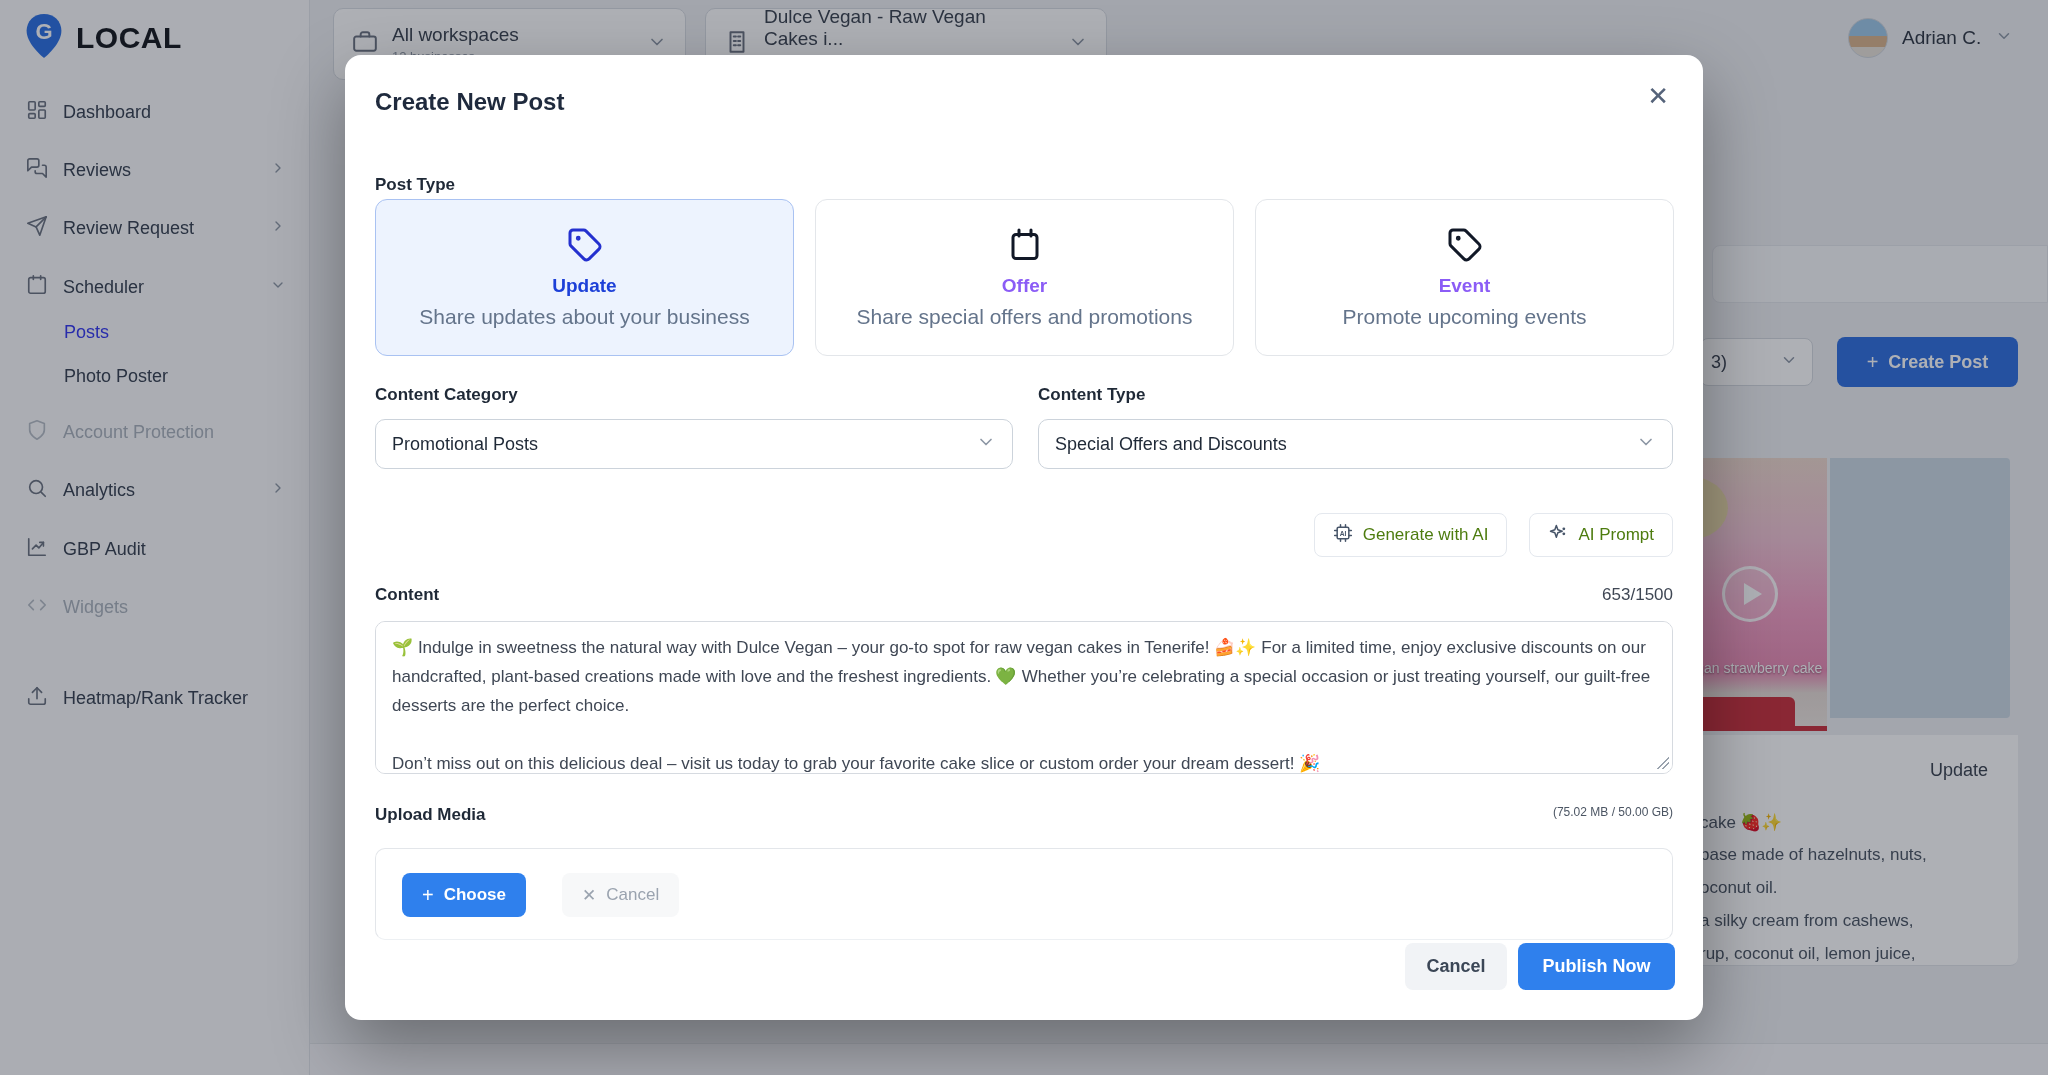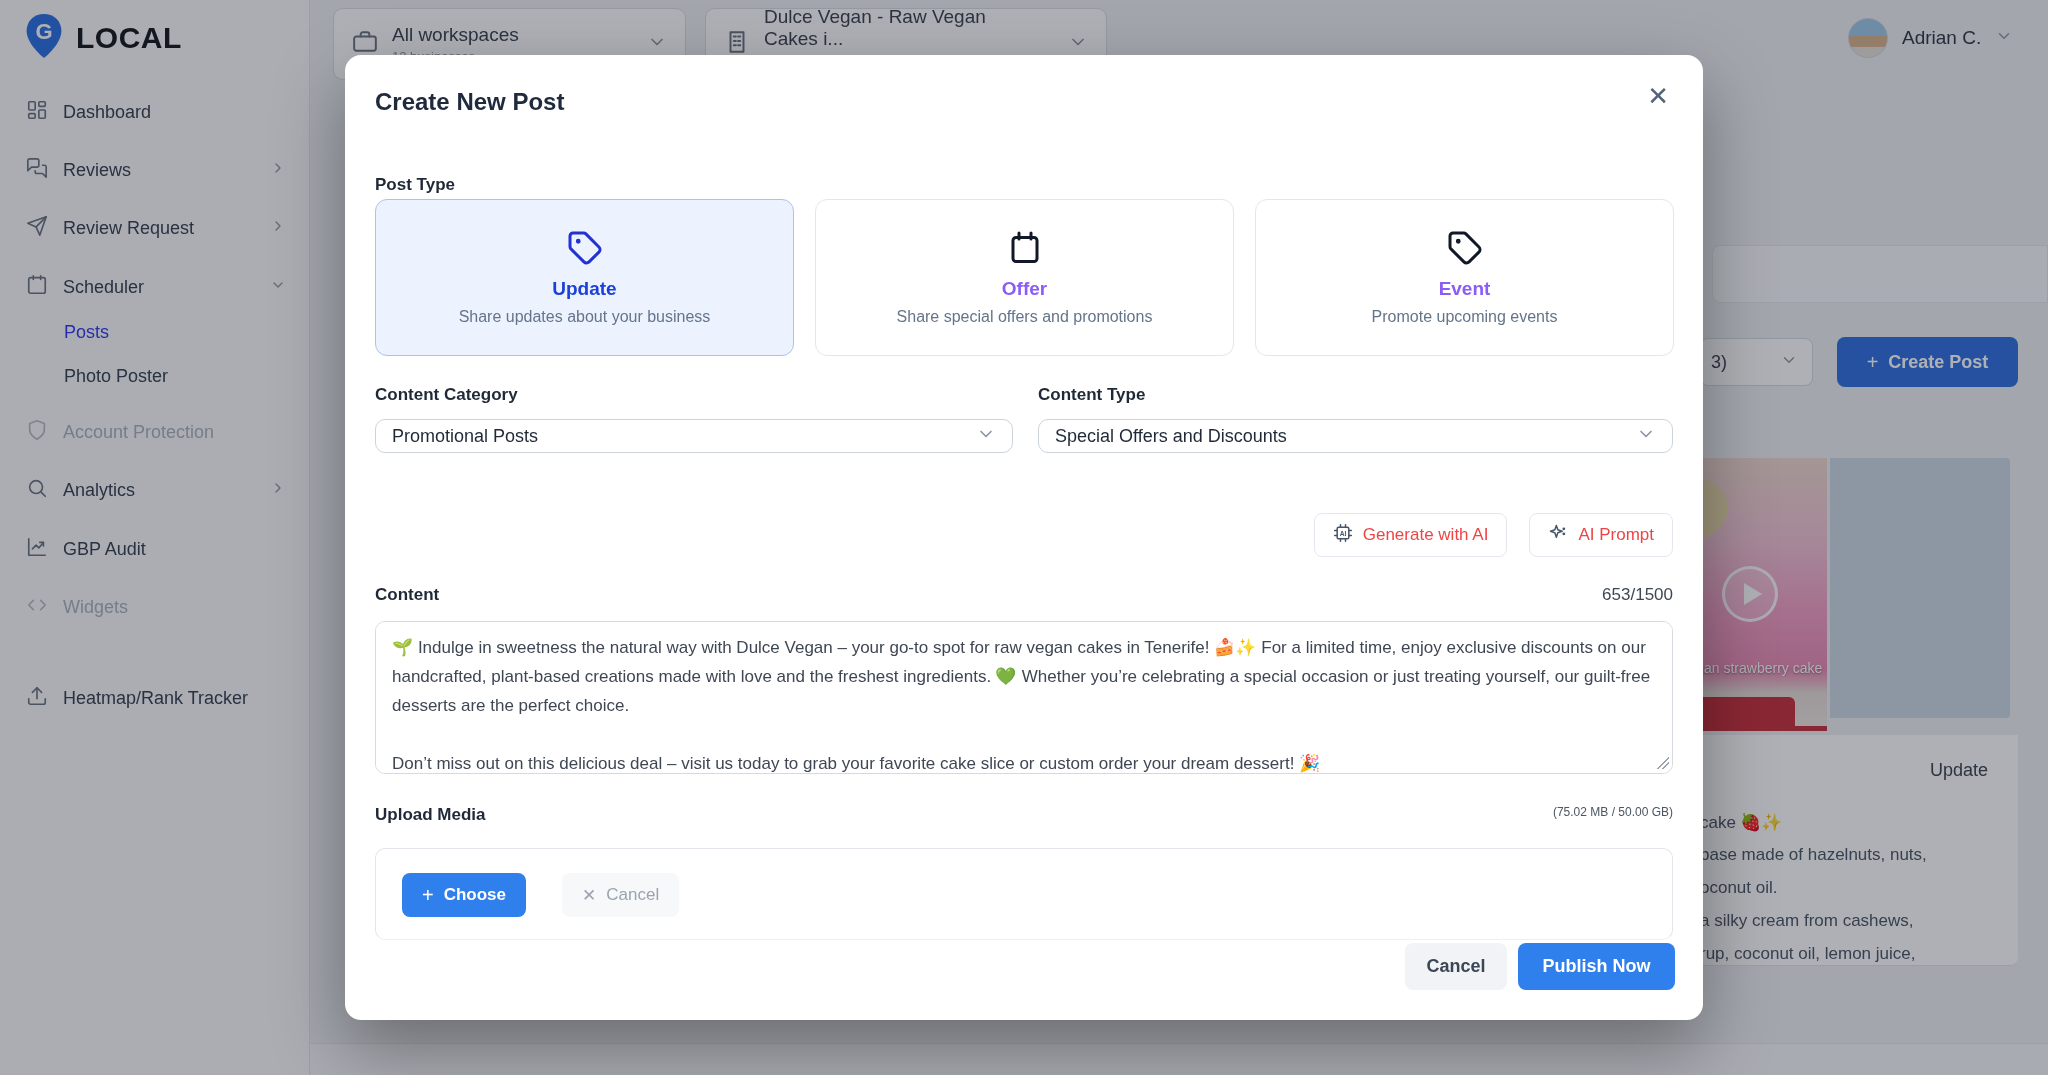--- a/index.html
+++ b/index.html
@@ -98,35 +98,35 @@
   .m-label { font-size:17px; font-weight:600; color:#1f2937; }
   .pt-label { position:absolute; left:30px; top:93px;margin-top:27px; }
   .cards { position:absolute; left:30px; top:144px; display:flex; gap:21px; }
   .card {
     width:419px; height:157px; border:1px solid #e3e6ea; border-radius:12px; background:#fff;
     display:flex; flex-direction:column; align-items:center; justify-content:center; gap:8px; cursor:pointer;
   }
   .card.selected { background:#edf3fe; border:1.5px solid #a9c2f2; }
   .card-title { font-size:19px; font-weight:600; color:#8b5cf6; }
   .card.selected .card-title { color:#1d40d8; }
-  .card-desc { font-size:16px; color:#64748b; }
+  .card-desc { font-size:21px; color:#64748b; }
   .sel-label-left  { position:absolute; left:30px;  top:330px; }
   .sel-label-right { position:absolute; left:693px; top:330px; }
   .select {
-    position:absolute; top:364px; height:34px; background:#fff;
+    position:absolute; top:364px; height:50px; background:#fff;
     border:1px solid #ccd3db; border-radius:10px; display:flex; align-items:center;
     padding:0 16px; font-size:18px; color:#1f2937; cursor:pointer;
   }
   .select .spacer { flex:1; }
   .sel-left { left:30px; width:638px; }
   .sel-right { left:693px; width:635px; }
   .ai-row { position:absolute; right:30px; top:458px; display:flex; gap:22px; }
   .ai-btn {
     height:44px; padding:0 18px; background:#fff; border:1px solid #e4e8ee; border-radius:8px;
-    display:flex; align-items:center; gap:10px; font-size:17px; font-weight:500; color:#ef4444; cursor:pointer;
+    display:flex; align-items:center; gap:10px; font-size:17px; font-weight:500; color:#4d7c0f; cursor:pointer;
   }
   .content-label { position:absolute; left:30px; top:530px; }
   .content-counter { position:absolute; right:30px; top:530px; font-size:17px; color:#3f4754; }
   .m-textarea {
     position:absolute; left:30px; top:566px; width:1298px; height:153px;
     border:1px solid #d6dae0; border-radius:10px; padding:12px 16px;
     font-family:"Liberation Sans","DejaVu Sans",sans-serif;
     font-size:17px; line-height:1.7; color:#3f4754; resize:none; outline:none;
   }
   .ta-corner {

